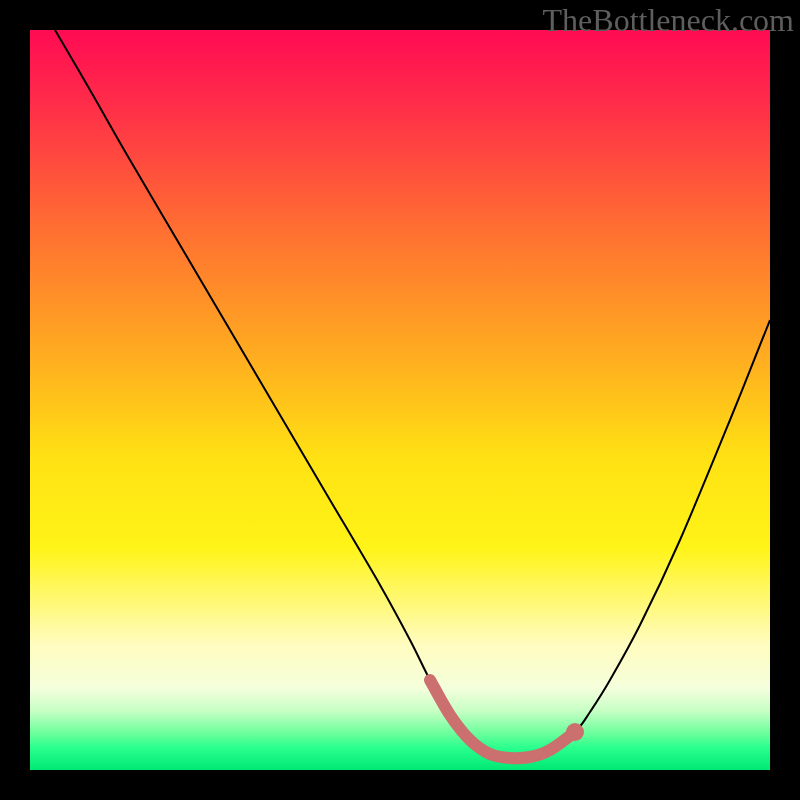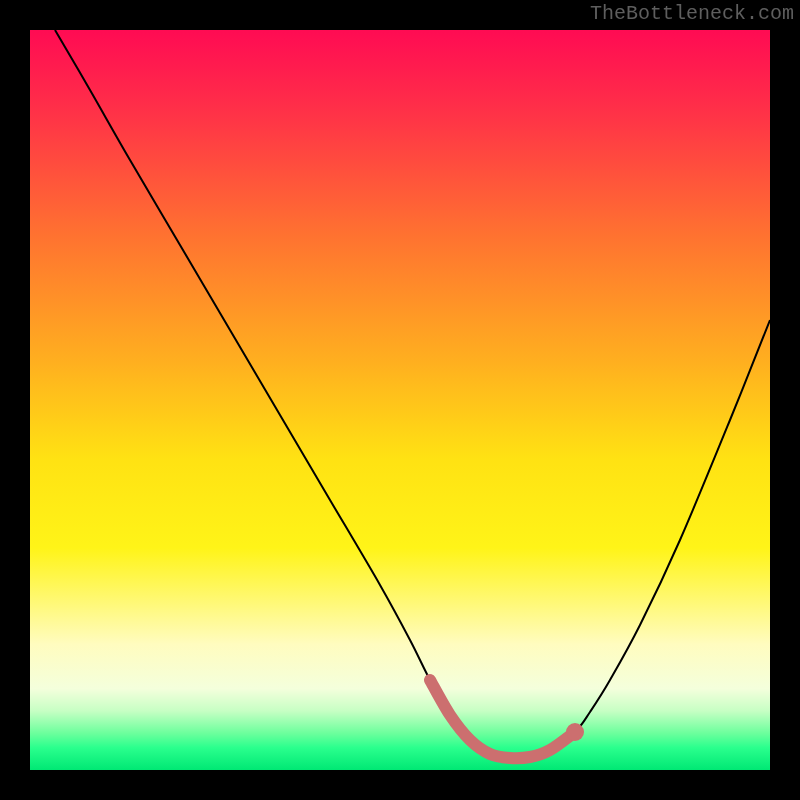--- a/index.html
+++ b/index.html
@@ -7,22 +7,22 @@
   .frame {
     width: 800px;
     height: 800px;
     background: #000;
     position: relative;
   }
   .watermark {
     position: absolute;
     top: 2px;
     right: 6px;
-    font-family: Liberation Mono, monospace;
-    font-size: 20px;
+    font-family: Liberation Serif, serif;
+    font-size: 32px;
     color: #5e5e5e;
     letter-spacing: 0;
     z-index: 60;
   }
   .plot {
     position: absolute;
     left: 30px;
     top: 30px;
     width: 740px;
     height: 740px;

